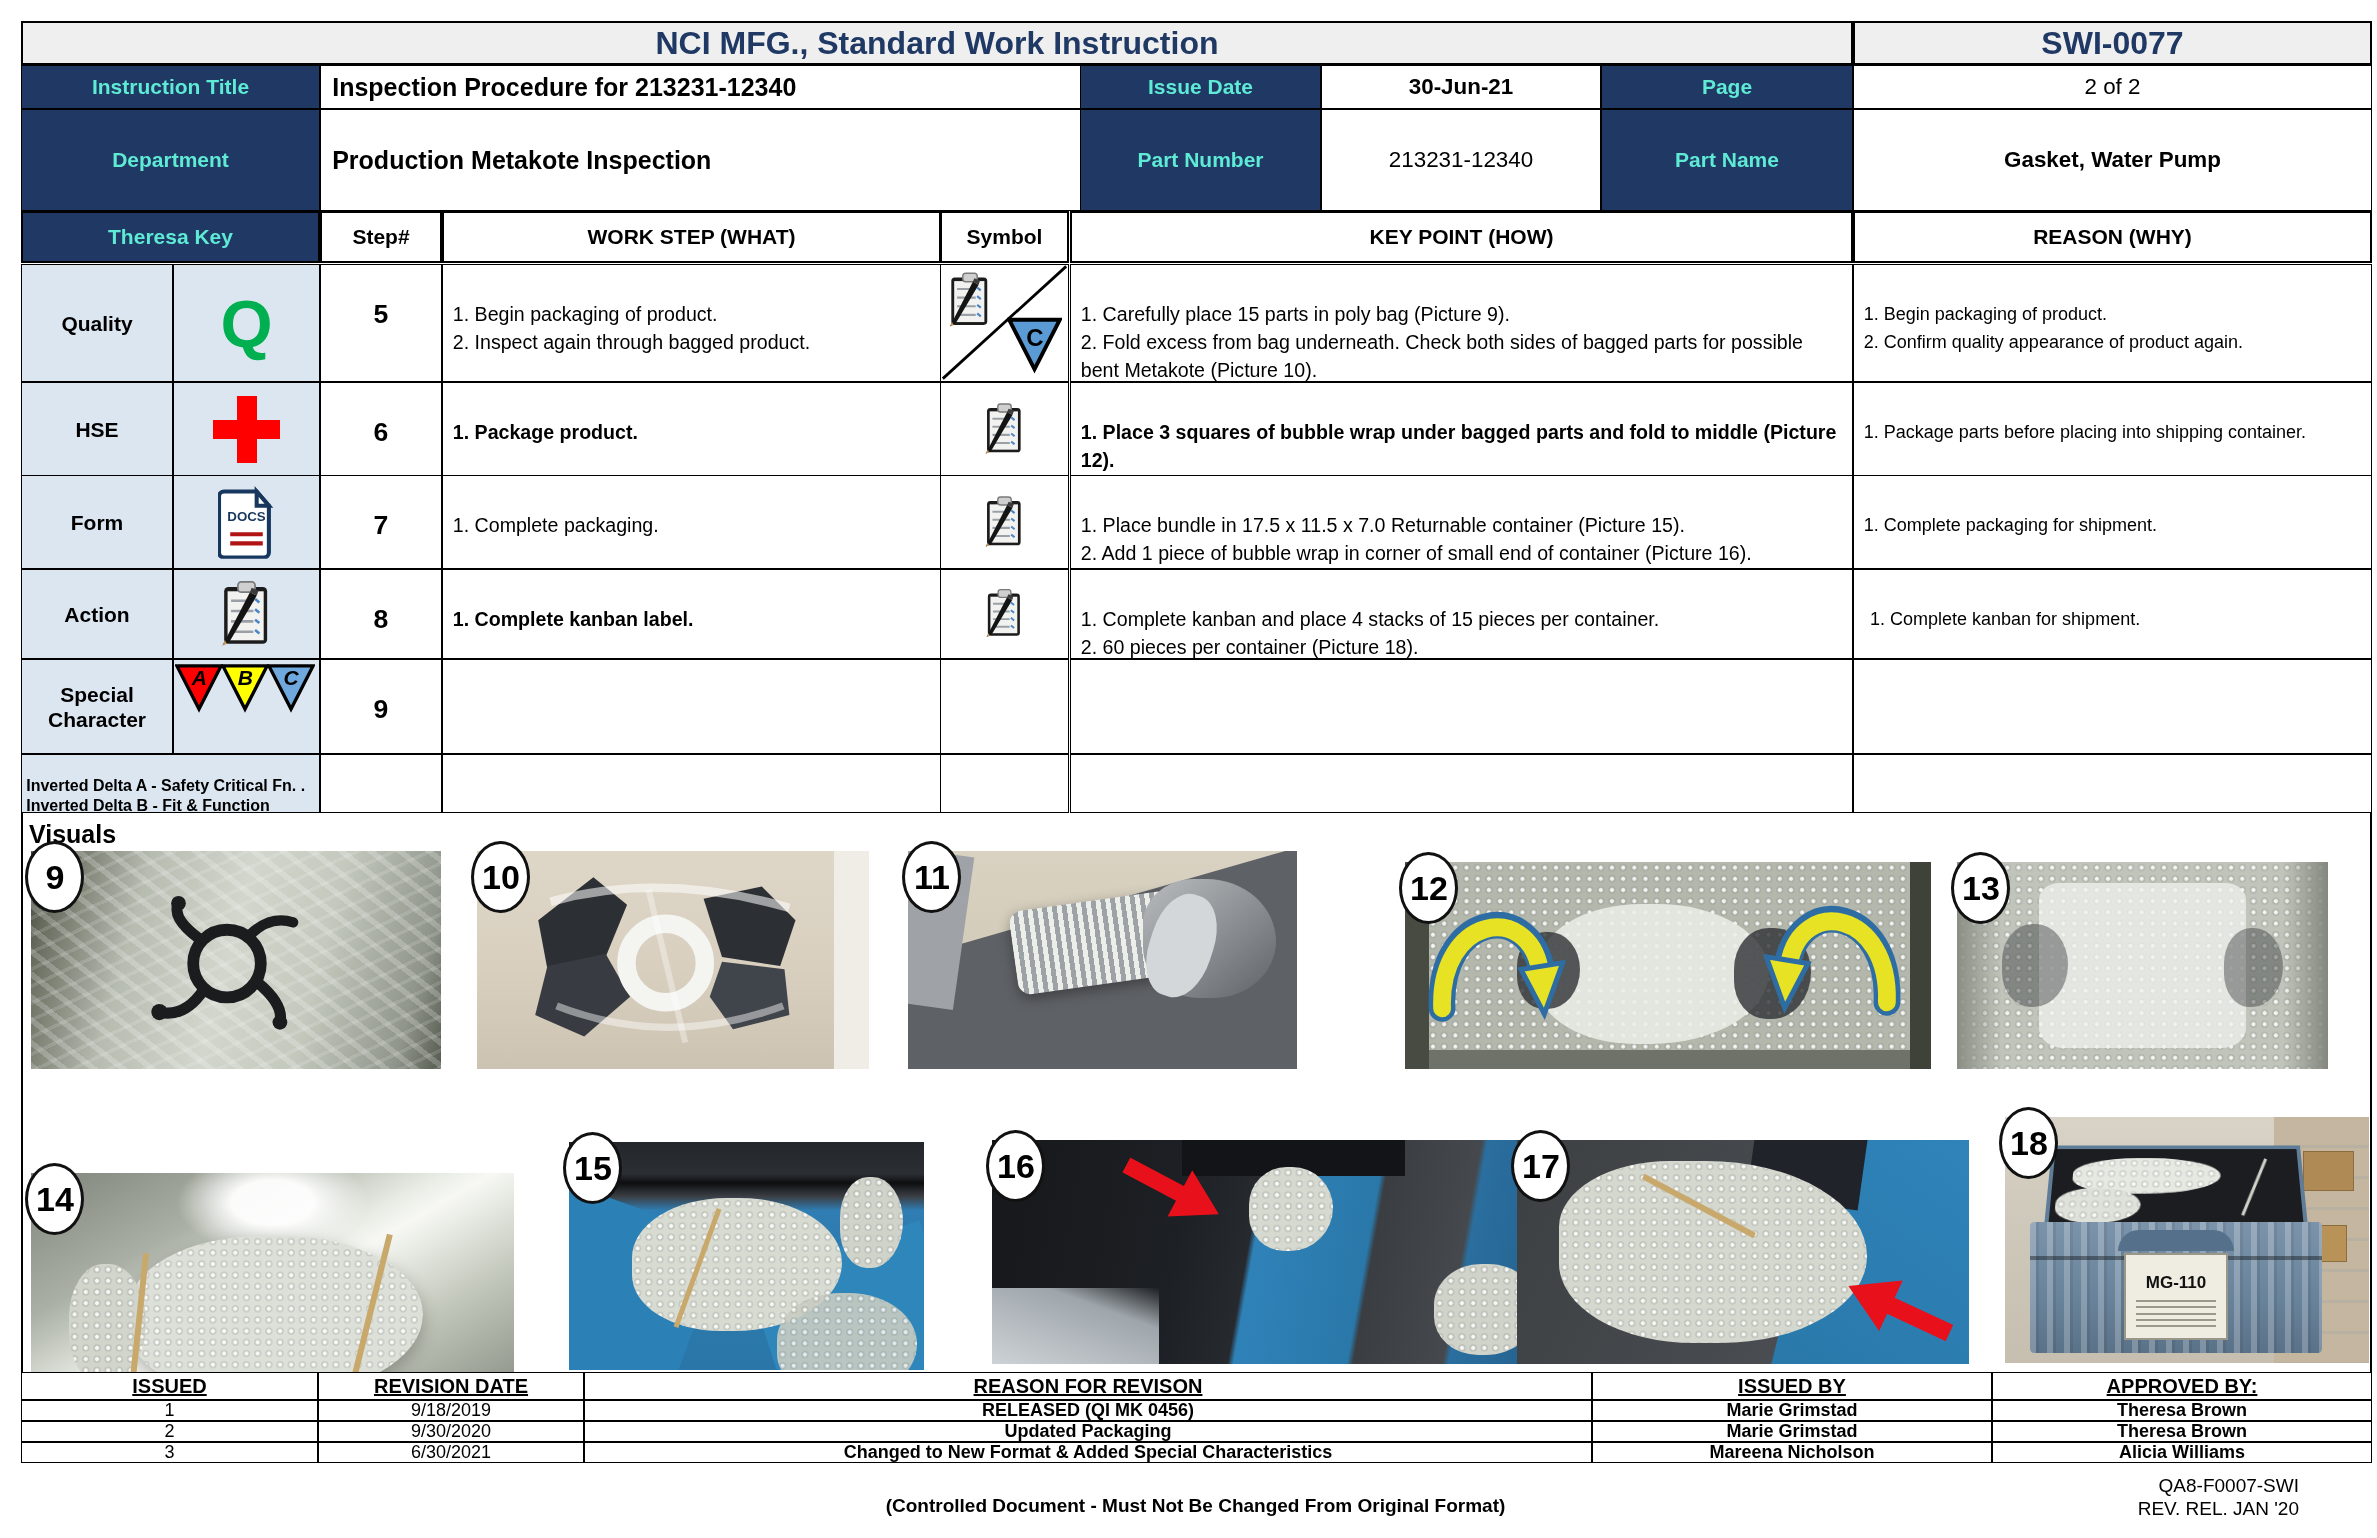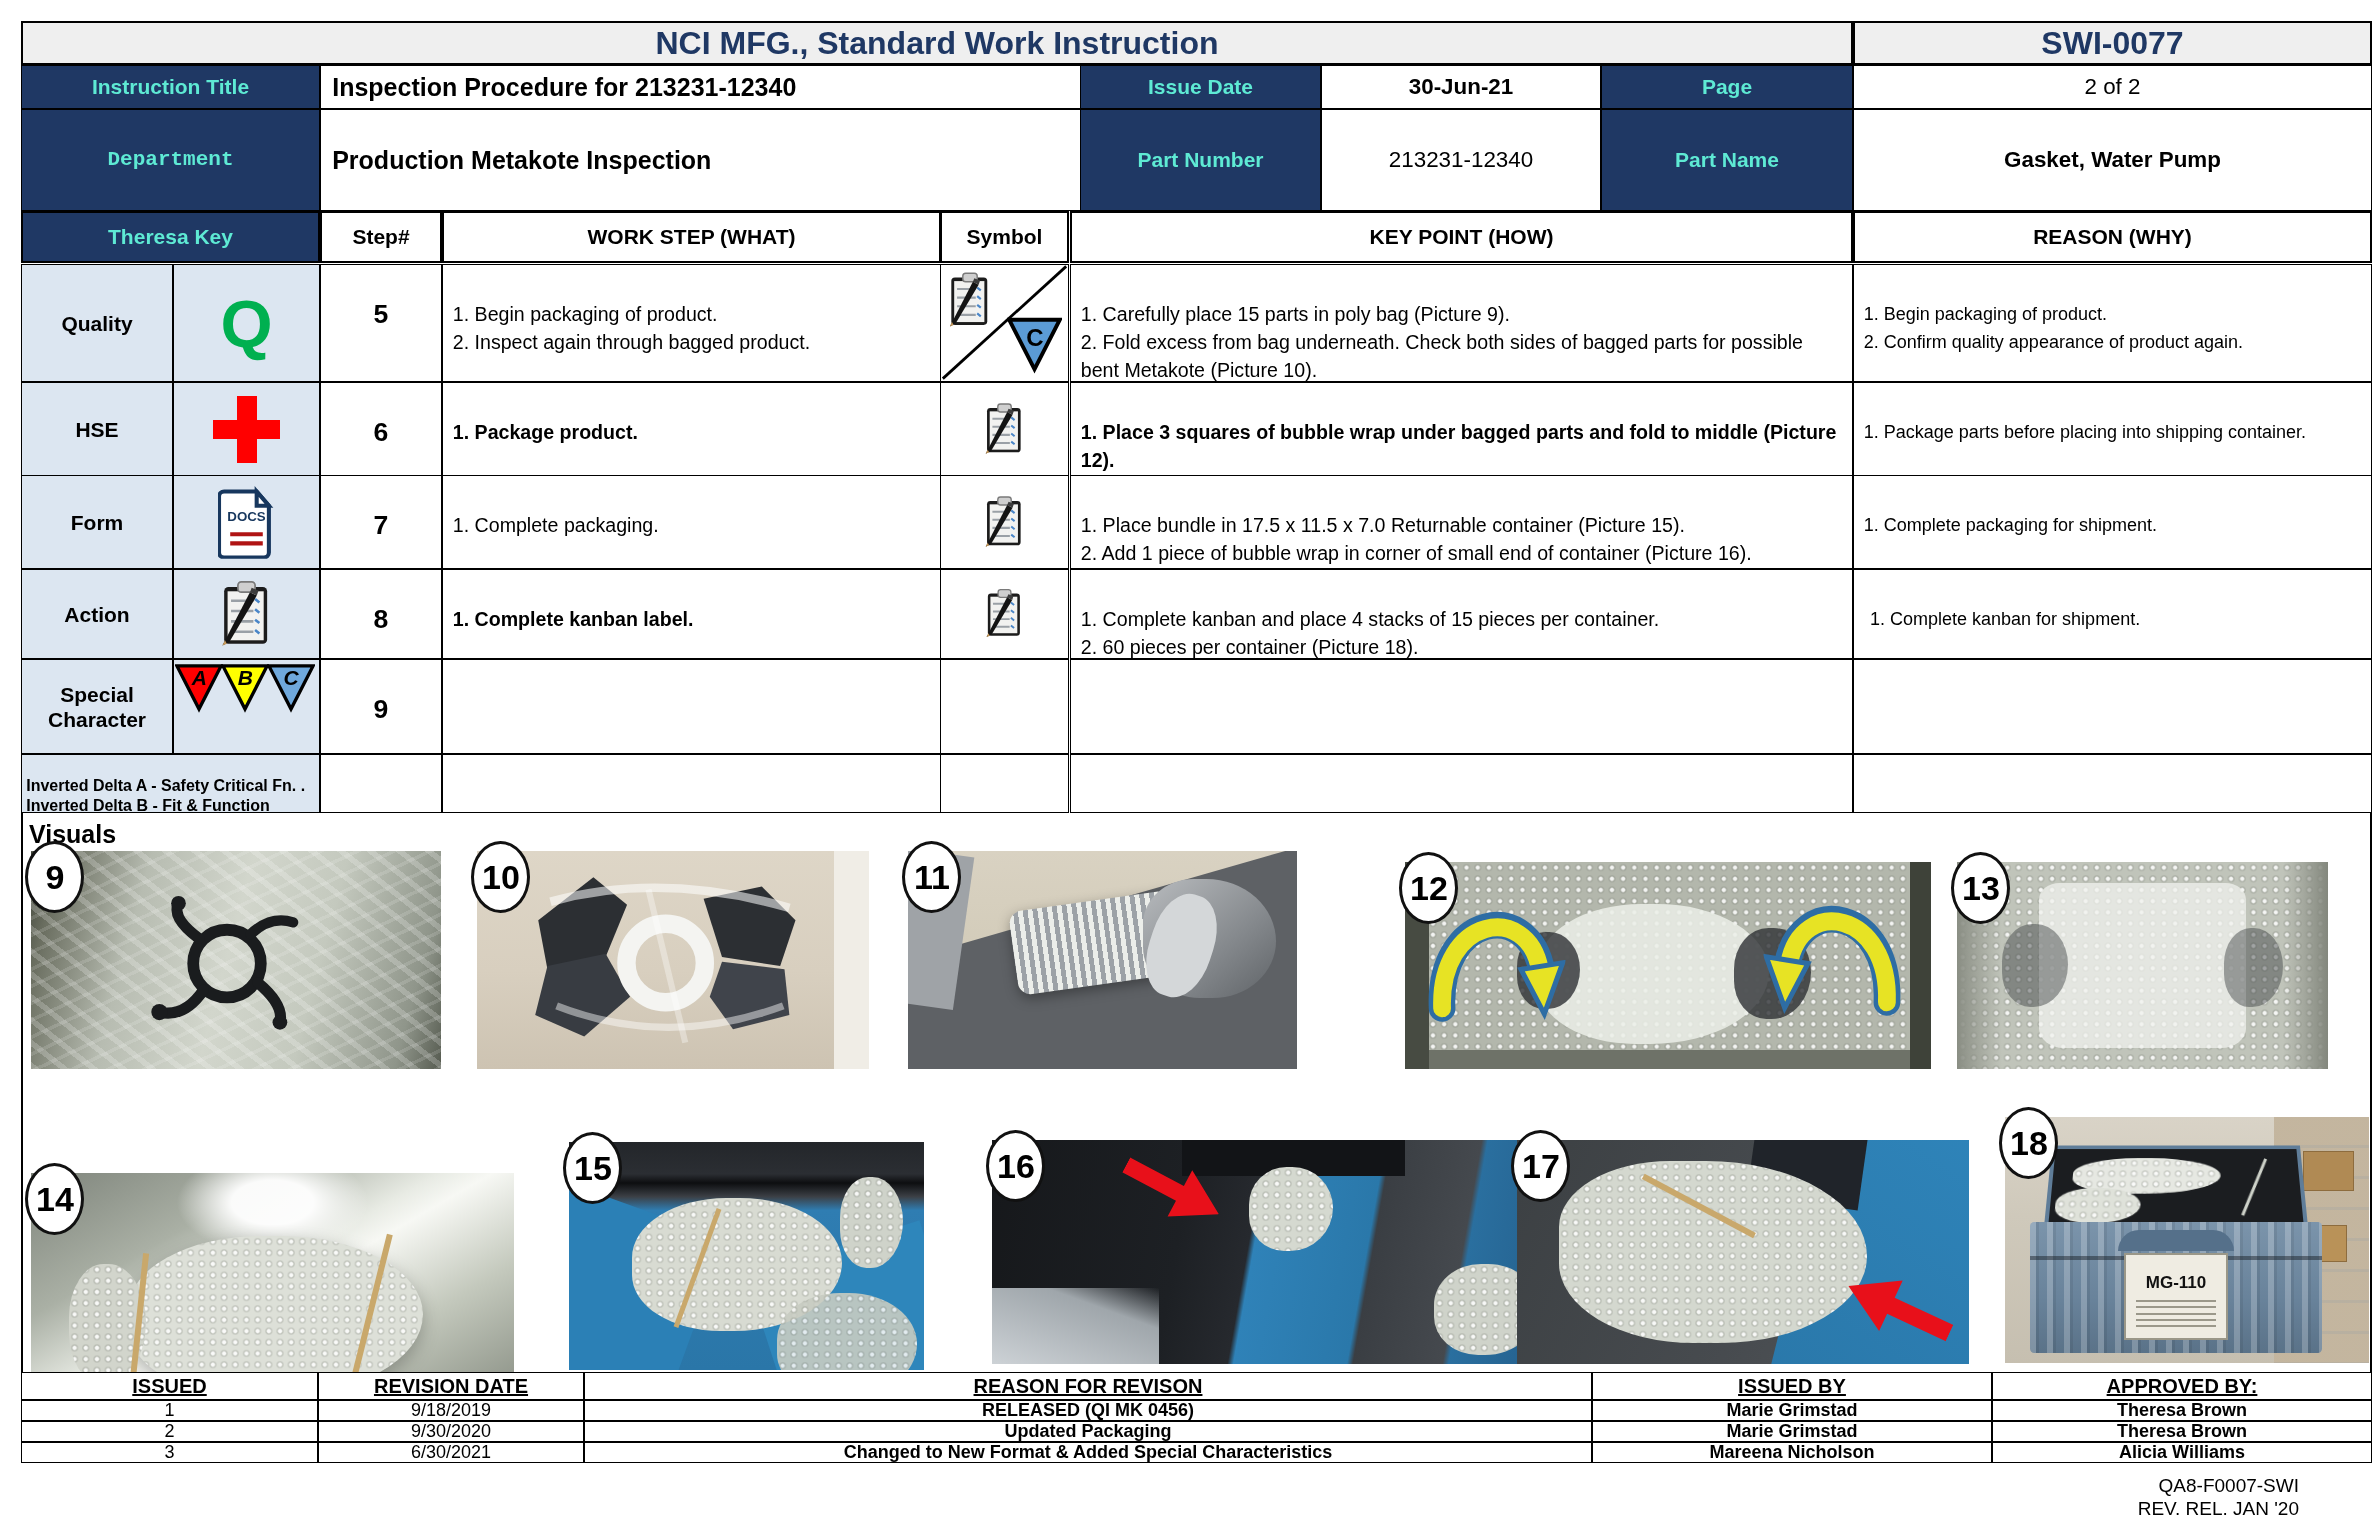--- a/index.html
+++ b/index.html
@@ -121,21 +121,21 @@
   <div class="cell val bold" style="left:1321px;top:65px;width:280px;height:44px;">
     <span>30-Jun-21</span>
   </div>
   <div class="cell dark" style="left:1601px;top:65px;width:252px;height:44px;">
     <span>Page</span>
   </div>
   <div class="cell val" style="left:1853px;top:65px;width:519px;height:44px;">
     <span>2 of 2</span>
   </div>
 
-  <div class="cell dark" style="left:21px;top:109px;width:299px;height:102px;font-family:Liberation Mono, monospace;">
+  <div class="cell dark" style="left:21px;top:109px;width:299px;height:102px;">
     <span>Department</span>
   </div>
   <div class="cell val left" style="left:320px;top:109px;width:761px;height:102px;">
     <span>Production Metakote Inspection</span>
   </div>
   <div class="cell dark" style="left:1080px;top:109px;width:241px;height:102px;">
     <span>Part Number</span>
   </div>
   <div class="cell val" style="left:1321px;top:109px;width:280px;height:102px;">
     <span>213231-12340</span>
@@ -567,19 +567,22 @@
   <div class="cell revcell b" style="left:584px;top:1442px;width:1008px;height:21px;">
       <span>Changed to New Format &amp; Added Special Characteristics</span>
     </div>
   <div class="cell revcell b" style="left:1592px;top:1442px;width:400px;height:21px;">
       <span>Mareena Nicholson</span>
     </div>
   <div class="cell revcell b" style="left:1992px;top:1442px;width:380px;height:21px;">
       <span>Alicia Williams</span>
     </div>
 
+  <div class="footer-text" style="left:706px;top:1495px;width:979px;text-align:center;font-weight:bold;">
+    <span>(Controlled Document - Must Not Be Changed From Original Format)</span>
+  </div>
   <div class="footer-text" style="left:1888px;top:1474px;width:411px;text-align:right;line-height:23px;">
     <div>QA8-F0007-SWI</div>
     <div>REV. REL. JAN '20</div>
   </div>
 
 </div>
 
 
 </body></html>

